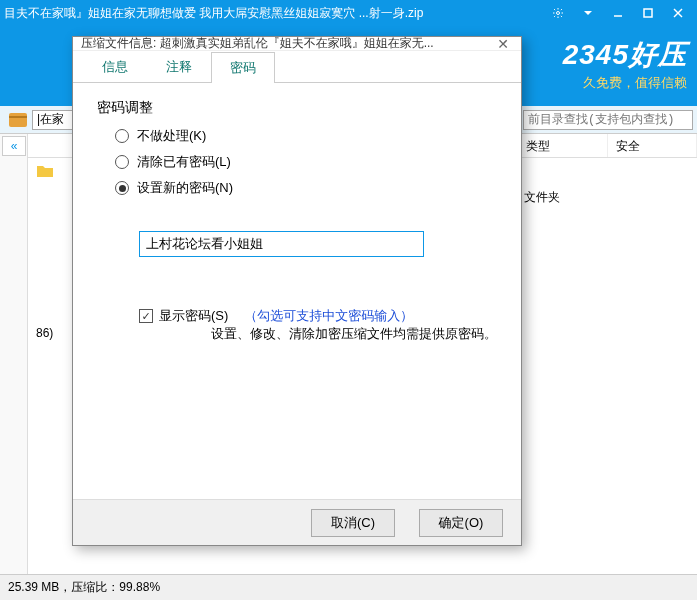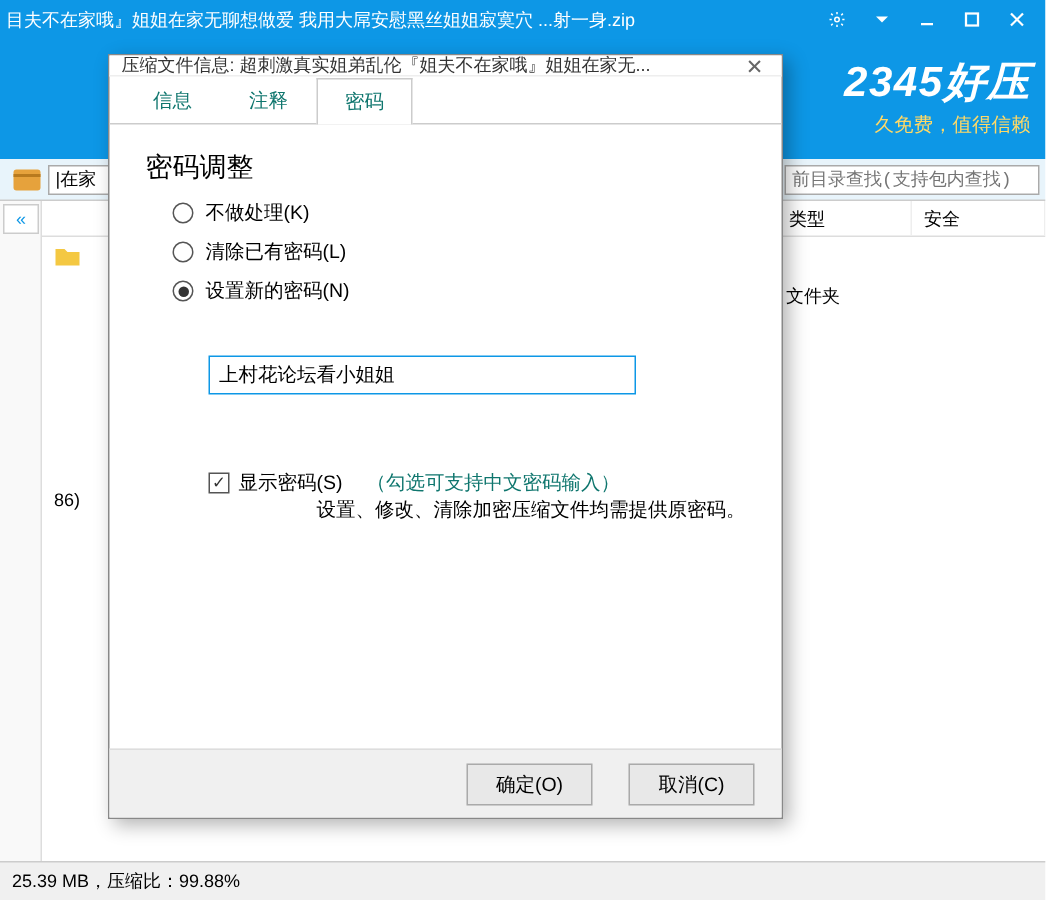--- a/index.html
+++ b/index.html
@@ -38,29 +38,29 @@
     .dialog { position: absolute; top: 36px; left: 72px; width: 450px; height: 510px; background: #fff; border: 1px solid #888; box-shadow: 4px 4px 12px rgba(0,0,0,0.3); }
     .dlg-title { background: #fff; height: 14px; display: flex; align-items: center; padding: 0 8px; border-bottom: 1px solid #eee; }
     .dlg-title-text { flex: 1; font-size: 12px; color: #333; white-space: nowrap; overflow: hidden; text-overflow: ellipsis; }
     .dlg-close { width: 20px; text-align: center; color: #666; font-size: 14px; cursor: pointer; }
     
     .dlg-tabs { display: flex; padding-left: 10px; border-bottom: 1px solid #ccc; }
     .dlg-tab { padding: 6px 18px; font-size: 13px; color: #0f766e; border: 1px solid transparent; border-bottom: none; cursor: pointer; }
     .dlg-tab.active { border-color: #ccc; background: #fff; position: relative; top: 1px; }
     
     .dlg-body { padding: 16px 24px; }
-    .group-title { font-size: 18px; margin-bottom: 10px; }
+    .group-title { font-size: 14px; margin-bottom: 10px; }
     .radio-row { display: flex; align-items: center; margin: 8px 0 8px 18px; font-size: 13px; cursor: pointer; }
     .radio-ctl { width: 14px; height: 14px; border: 1px solid #555; border-radius: 50%; margin-right: 8px; display: inline-flex; align-items: center; justify-content: center; }
     .radio-ctl.checked::after { content: ""; width: 7px; height: 7px; background: #333; border-radius: 50%; }
     .pwd-input { margin: 26px 0 0 42px; width: 285px; height: 26px; border: 1px solid #0d97e6; padding: 0 6px; font-size: 13px; outline: none; }
     .check-row { display: flex; align-items: center; margin: 50px 0 0 42px; font-size: 13px; }
     .check-ctl { width: 14px; height: 14px; border: 1px solid #555; margin-right: 6px; display: inline-flex; align-items: center; justify-content: center; }
     .check-ctl.checked::after { content: "✓"; font-size: 11px; color: #333; line-height: 1; }
-    .check-hint { margin-left: 16px; color: #0f766e; }
+    .check-hint { margin-left: 16px; color: #1d4ed8; }
     
     .dlg-note { text-align: right; font-size: 13px; }
     
     .dlg-buttons { position: absolute; bottom: 0; left: 0; right: 0; height: 46px; background: #f0f0f0; border-top: 1px solid #ddd; display: flex; justify-content: flex-end; align-items: center; padding: 0 18px; gap: 24px; }
     .dlg-btn { width: 84px; height: 28px; border: 1px solid #aaa; background: #e8e8e8; font-size: 13px; cursor: pointer; }
   </style>
 </head>
 <body>
 
 <div class="titlebar">
@@ -166,16 +166,16 @@
     </div>
     <input class="pwd-input" value="上村花论坛看小姐姐" style="">
     <div class="check-row">
       <span class="check-ctl checked"></span>
       <span>显示密码(S)</span>
       <span class="check-hint">（勾选可支持中文密码输入）</span>
     </div>
     <div class="dlg-note">设置、修改、清除加密压缩文件均需提供原密码。</div>
   </div>
   <div class="dlg-buttons">
+    <button class="dlg-btn">取消(C)</button>
     <button class="dlg-btn">确定(O)</button>
-    <button class="dlg-btn">取消(C)</button>
   </div>
 </div>
 
 </body></html>

